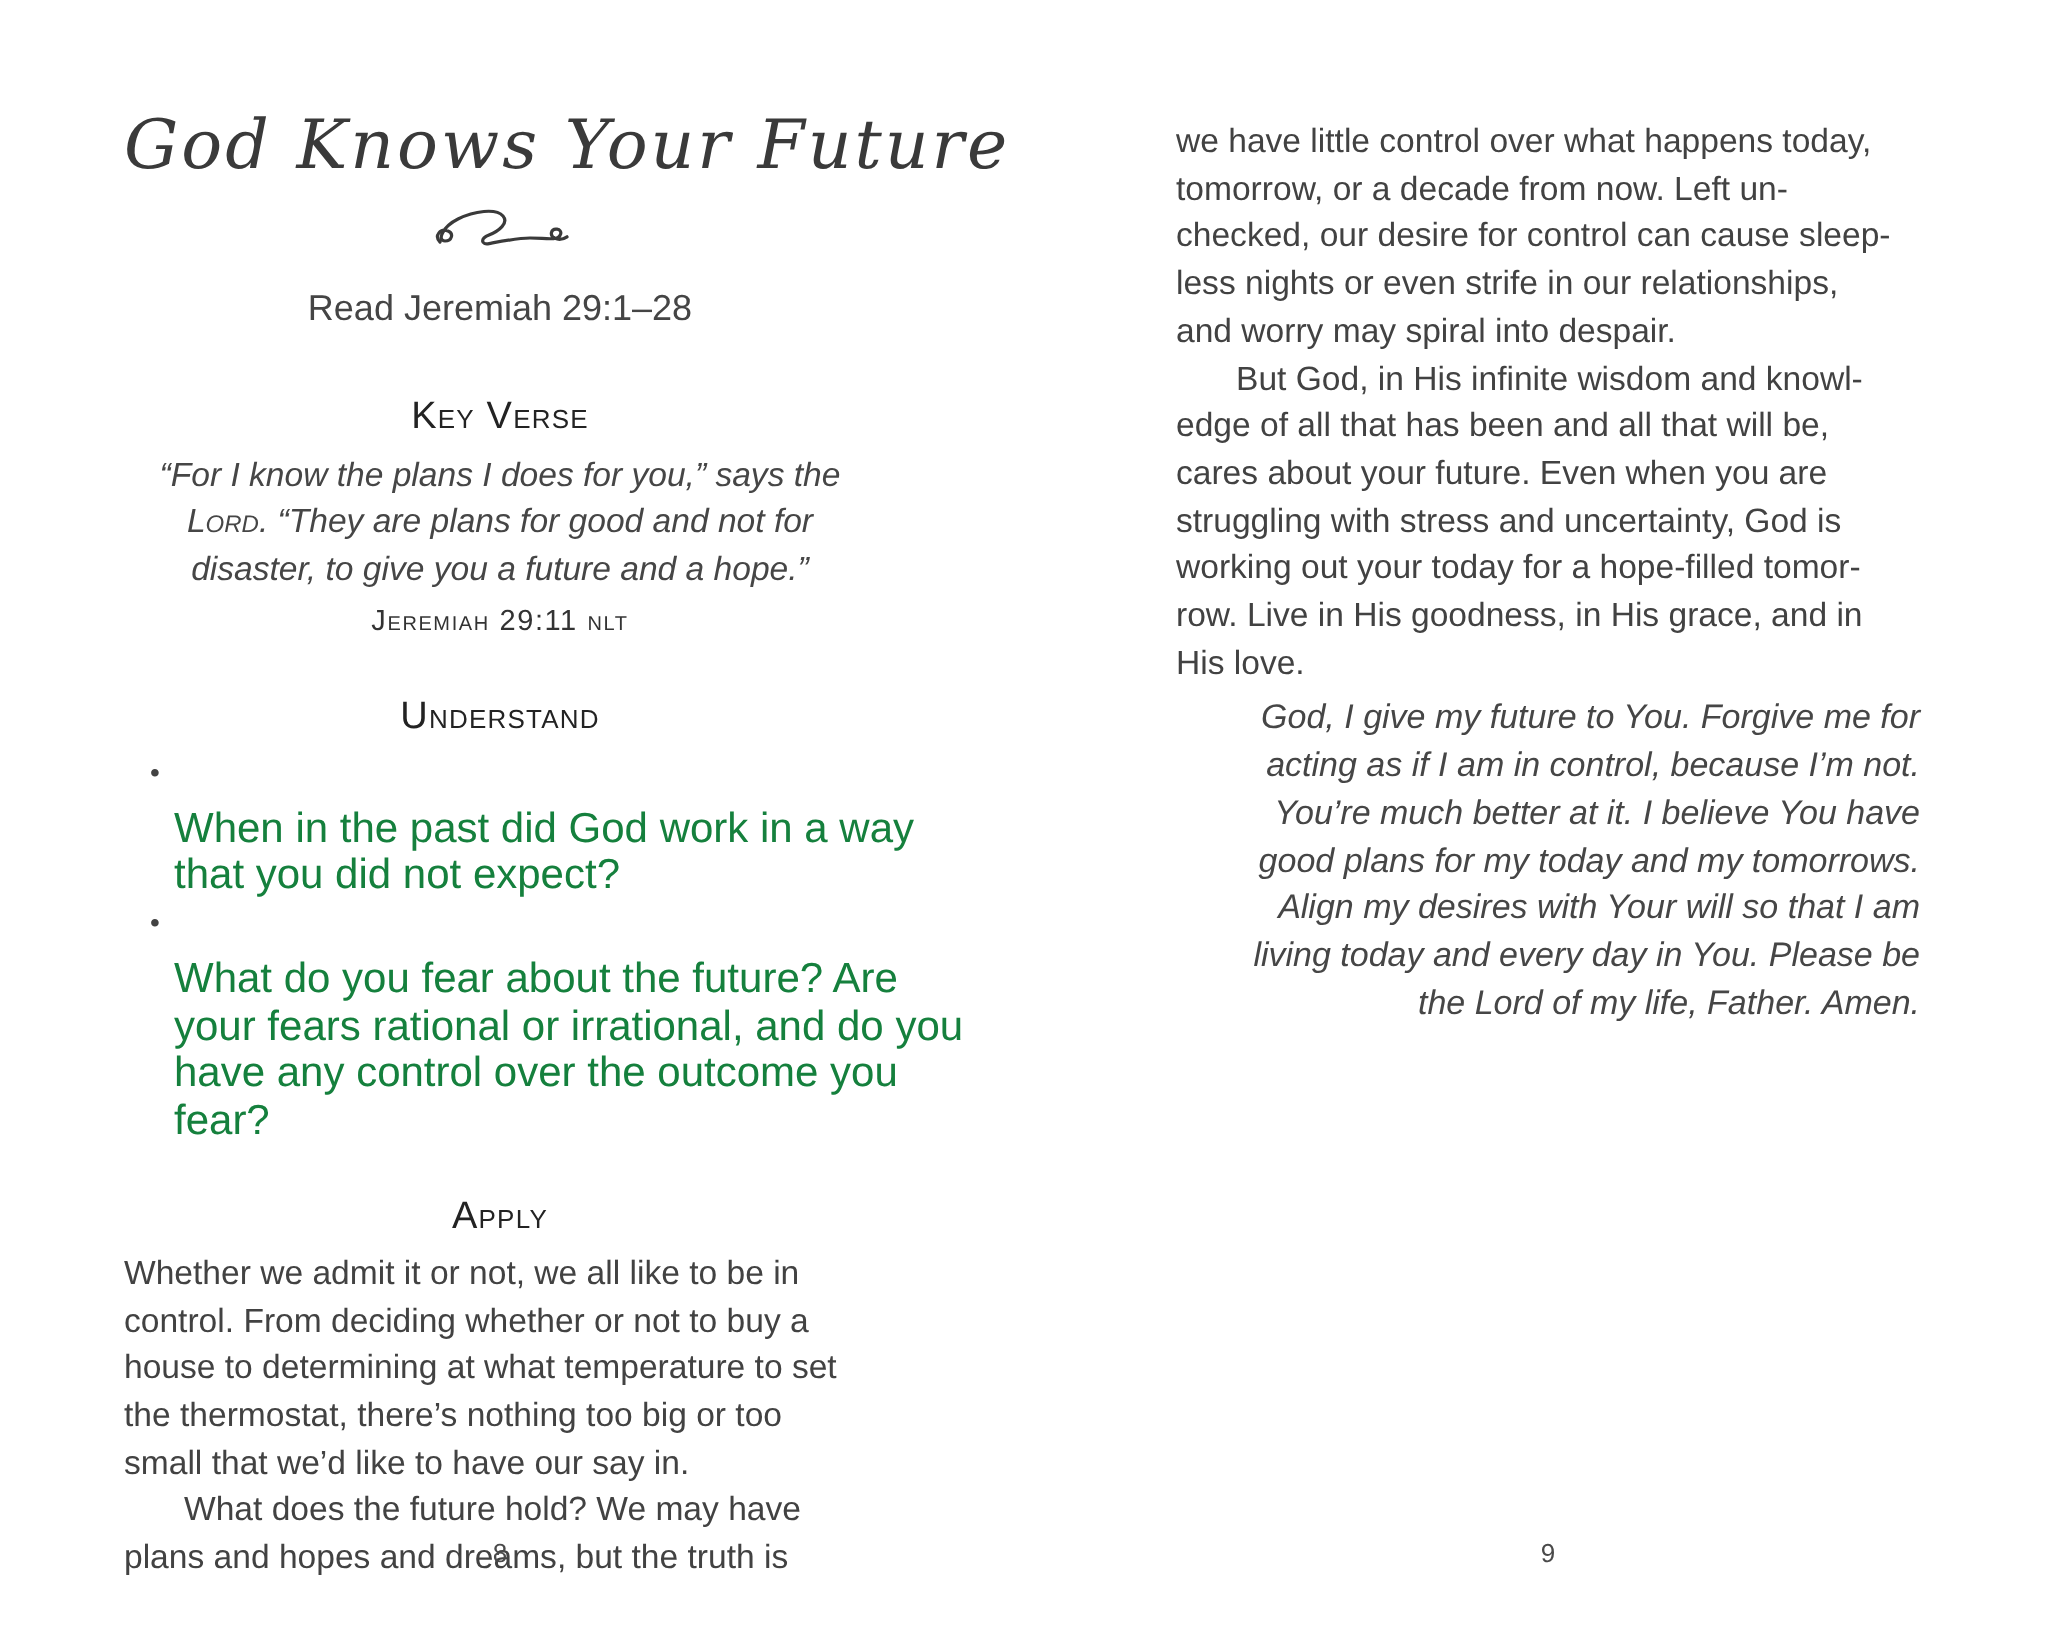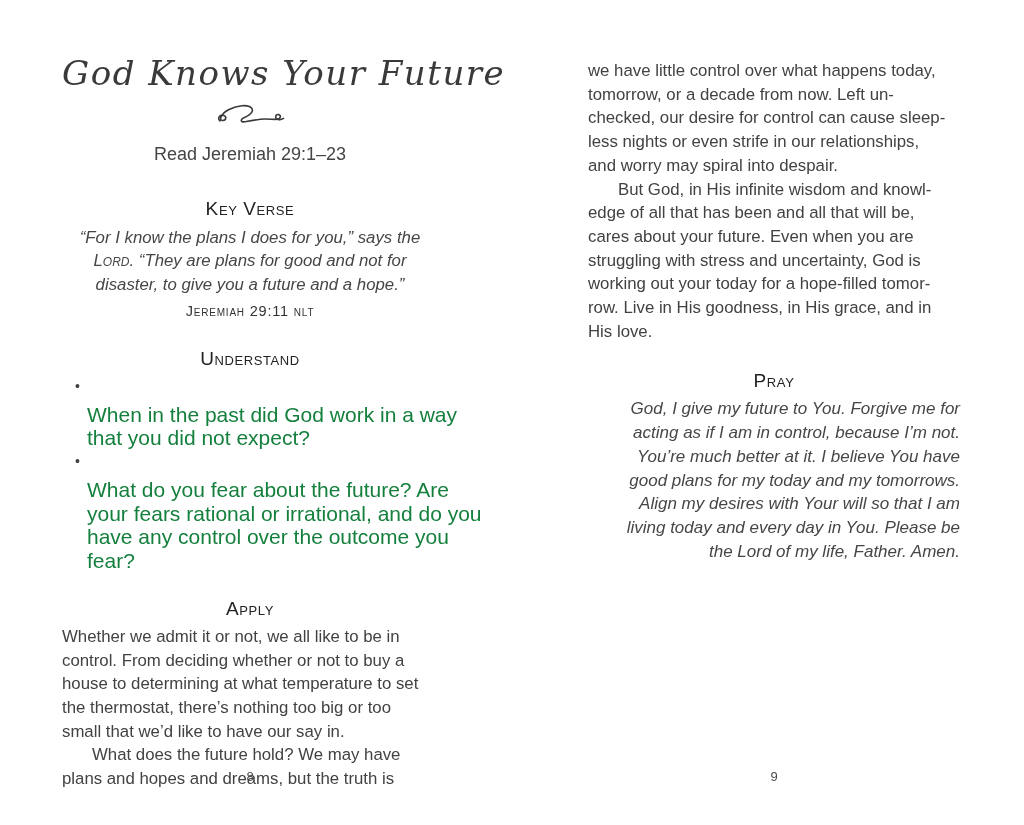--- a/index.html
+++ b/index.html
@@ -136,21 +136,21 @@
     <h1 class="script-title">God Knows Your Future</h1>
 
     <div class="ornament">
       <span>
         <svg width="72" height="28" viewBox="0 0 72 28" aria-hidden="true">
           <path d="M6 21 C3 18 6 14 10 15.5 C13 16.7 12 20.5 8.5 20.5 C4.5 20.5 7 13.5 15 9.5 C23 5.5 34 4 37.5 8 C40.5 11.5 35.5 15.5 30.5 17.5 C26 19.3 26.5 22.5 30.5 21.8 C37 20.6 45 19 51 19 C56 19 60 19.6 62.8 19.3 C67 18.8 67.5 15 64.5 14.6 C61.5 14.2 60.5 17.8 63.5 19.2 C65.5 20.1 68 19.4 69.5 18.4" fill="none" stroke="#3a3a3a" stroke-width="1.6" stroke-linecap="round" stroke-linejoin="round"></path>
         </svg>
       </span>
     </div>
 
-    <p class="read-line">Read Jeremiah 29:1–23</p>
+    <p class="read-line">Read Jeremiah 29:1–28</p>
 
     <h2 class="sc-heading mt-keyverse">Key Verse</h2>
 
     <div class="verse"><span>“For I know the plans I does for you,” says the
 </span><span class="small-caps">Lord</span><span>. “They are plans for good and not for
 disaster, to give you a future and a hope.”</span></div>
 
     <p class="verse-ref">Jeremiah 29:11 nlt</p>
 
     <h2 class="sc-heading mt-understand">Understand</h2>
@@ -191,21 +191,20 @@
 less nights or even strife in our relationships,
 and worry may spiral into despair.</p>
     <p class="body-par indent">But God, in His infinite wisdom and knowl-
 edge of all that has been and all that will be,
 cares about your future. Even when you are
 struggling with stress and uncertainty, God is
 working out your today for a hope-filled tomor-
 row. Live in His goodness, in His grace, and in
 His love.</p>
 
-    <h2 class="sc-heading mt-pray">Pray</h2>
 
     <p class="prayer">God, I give my future to You. Forgive me for
 acting as if I am in control, because I’m not.
 You’re much better at it. I believe You have
 good plans for my today and my tomorrows.
 Align my desires with Your will so that I am
 living today and every day in You. Please be
 the Lord of my life, Father. Amen.</p>
 
     <div class="pagenum">9</div>

